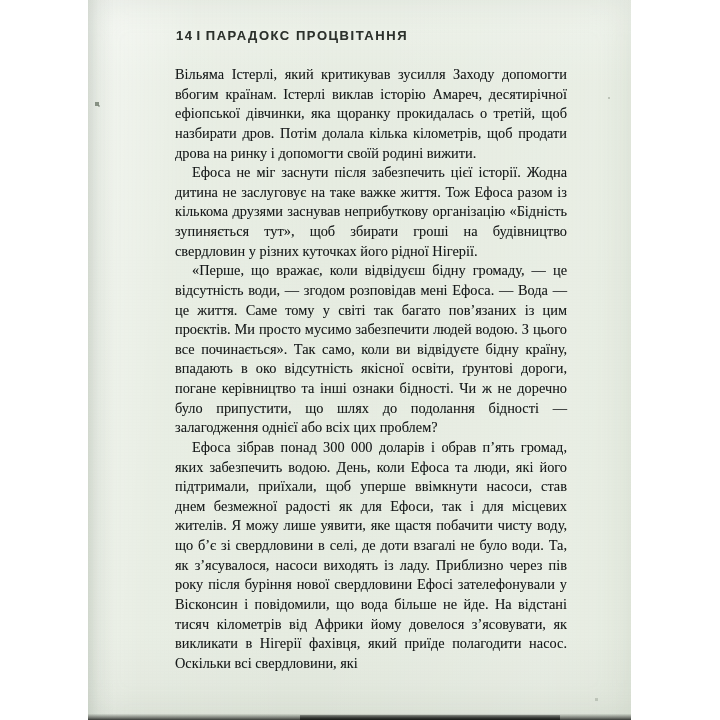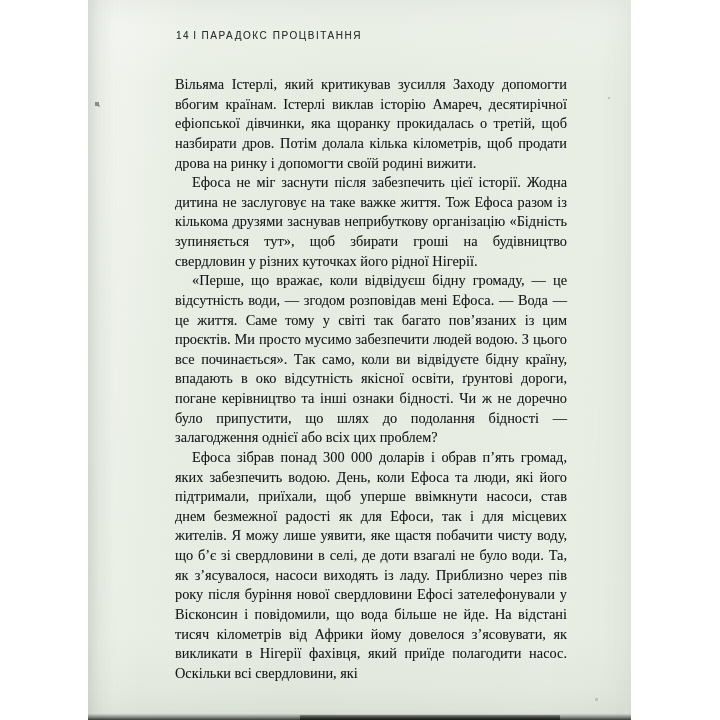--- a/index.html
+++ b/index.html
@@ -85,35 +85,36 @@
   
   #text-column {
     position: absolute;
     left: 175px;
     top: 28px;
     width: 392px;
   }
 
   #running-header {
     font-family: "Liberation Sans", sans-serif;
-    font-size: 10px;
+    font-size: 13px;
     letter-spacing: 1.55px;
     color: #2c312c;
     white-space: nowrap;
     margin: 0 0 0 0;
     padding-left: 1px;
     height: 16px;
     line-height: 16px;
+    font-weight: bold;
   }
   #running-header .sep {
     padding: 0 4px 0 3px;
   }
 
   #body-copy {
-    margin-top: 31px;
+    margin-top: 21px;
     font-family: "Liberation Serif", serif;
     font-size: 14.35px;
     line-height: 19.62px;
     color: #16191a;
     text-align: justify;
     text-justify: inter-word;
     -webkit-font-smoothing: antialiased;
   }
 
   #body-copy p {

